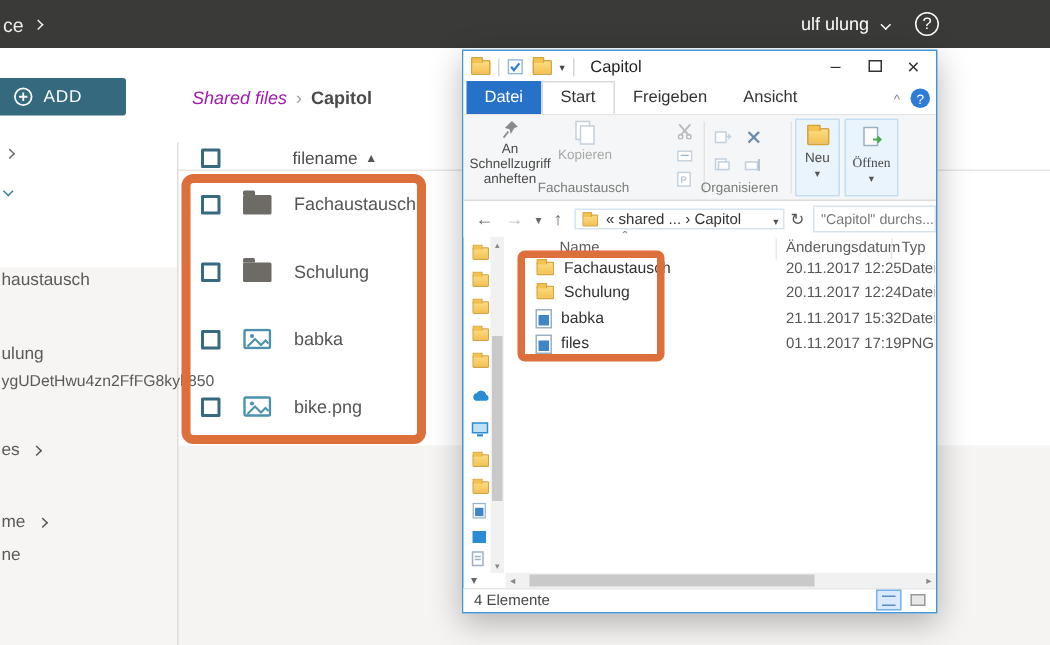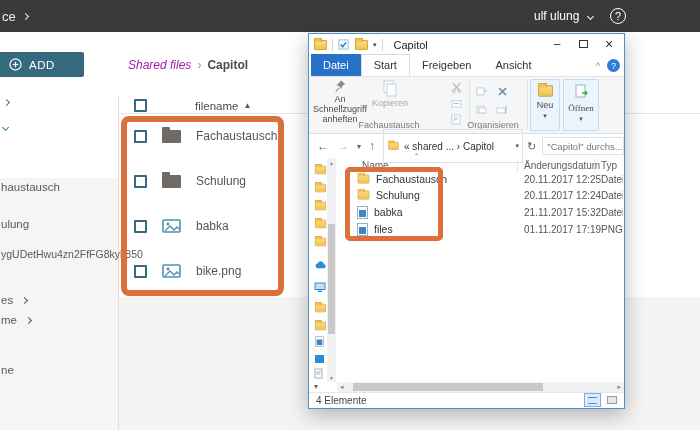--- a/index.html
+++ b/index.html
@@ -96,22 +96,22 @@
   .rbig .lab.dis { color:#a8a8a8; }
   .rgroup-label { position:absolute; top:43px; font-size:9px; color:#7a7a7a; text-align:center; }
   .rsep { position:absolute; top:4px; width:1px; height:48px; background:#e3e3e3; }
   .rsmall { position:absolute; width:14px; height:13px; display:flex; align-items:center; justify-content:center; }
   .bluebox { background:#eaf4fd; border:1px solid #c3ddf3; border-radius:1px; }
   .ddown { font-size:7px; color:#555; margin-top:1px; }
 
   #x-addr { left:0; top:100px; width:315px; height:24px; background:#fff; display:flex; align-items:center; }
   .nav-a { font-size:12px; color:#666; margin-left:8px; }
   .nav-a.dis { color:#c0c0c0; }
-  #x-path { margin-left:8px; width:148px; height:34px; border:1px solid #d6e4f0; display:flex;
-            align-items:center; font-size:10px; color:#333; padding:0 3px; white-space:nowrap; overflow:hidden; }
+  #x-path { margin-left:8px; width:148px; height:14px; border:1px solid #d6e4f0; display:flex;
+            align-items:flex-end; font-size:10px; color:#333; padding:0 3px; white-space:nowrap; overflow:hidden; }
   #x-path .xfold { transform:scale(.8); margin-right:4px; }
   #x-refresh { margin-left:4px; color:#555; font-size:11px; }
   #x-search { margin-left:6px; width:86px; height:18px; border:1px solid #d6e4f0; display:flex;
               align-items:center; justify-content:space-between; padding:0 4px; font-size:9.5px; color:#777;
               white-space:nowrap; overflow:hidden; }
 
   #x-cols { left:36px; top:124px; width:279px; height:16px; font-size:10px; color:#5d5d5d; }
   #x-cols .c { position:absolute; top:2px; }
   #x-cols .csep { position:absolute; top:1px; width:1px; height:14px; background:#e8e8e8; }
   #x-namesort { position:absolute; left:70px; top:-5px; color:#888; font-size:10px; }
@@ -217,31 +217,31 @@
       <circle cx="6" cy="5" r="1.4" fill="#4b93ad"></circle>
       <path d="M3 12 L8 7 L12 11 L15 8 L17 10" fill="none" stroke="#4b93ad" stroke-width="1.4"></path>
     </svg>
     <span class="label">bike.png</span>
   </div>
 
   <div class="abs" id="sidepanel">
     <div class="sideitem" style="top:3px;">
         <span>haustausch</span>
       </div>
-    <div class="sideitem" style="top:40px;text-align:center;">
+    <div class="sideitem" style="top:52px;text-align:center;">
         <span>ulung</span>
       </div>
     <div class="sideitem token" style="top:70px;">
         <span>ygUDetHwu4zn2FfFG8kylI850</span>
       </div>
     <div class="sideitem" style="top:116px;">
       <span>es</span>
       <span class="chev"></span>
     </div>
-    <div class="sideitem" style="top:136px;">
+    <div class="sideitem" style="top:164px;">
       <span>me</span>
       <span class="chev"></span>
     </div>
     <div class="sideitem" style="top:186px;">
         <span>ne</span>
       </div>
   </div>
 
   <div class="abs" id="orange-web"></div>
 
@@ -381,21 +381,21 @@
         <span>"Capitol" durchs...</span>
         <svg width="9" height="9" viewBox="0 0 20 20">
           <circle cx="8" cy="8" r="6" fill="none" stroke="#5b84b5" stroke-width="2.4"></circle>
           <line x1="12.5" y1="12.5" x2="19" y2="19" stroke="#5b84b5" stroke-width="2.4"></line>
         </svg>
       </div>
     </div>
 
     <div class="in" id="x-cols">
       <span id="x-namesort">ˆ</span>
-      <span class="c" style="left:17px;text-decoration:underline;">Name</span>
+      <span class="c" style="left:28px;text-decoration:underline;">Name</span>
       <span class="csep" style="left:172px;"></span>
       <span class="c" style="left:179px;">Änderungsdatum</span>
       <span class="csep" style="left:249px;"></span>
       <span class="c" style="left:256px;">Typ</span>
     </div>
 
     <span class="in navic" style="top:127px;"><span class="xfold" style="transform:scale(.85);display:inline-block;"></span></span>
     <span class="in navic" style="top:145px;"><span class="xfold" style="transform:scale(.85);display:inline-block;"></span></span>
     <span class="in navic" style="top:163px;"><span class="xfold" style="transform:scale(.85);display:inline-block;"></span></span>
     <span class="in navic" style="top:181px;"><span class="xfold" style="transform:scale(.85);display:inline-block;"></span></span>

